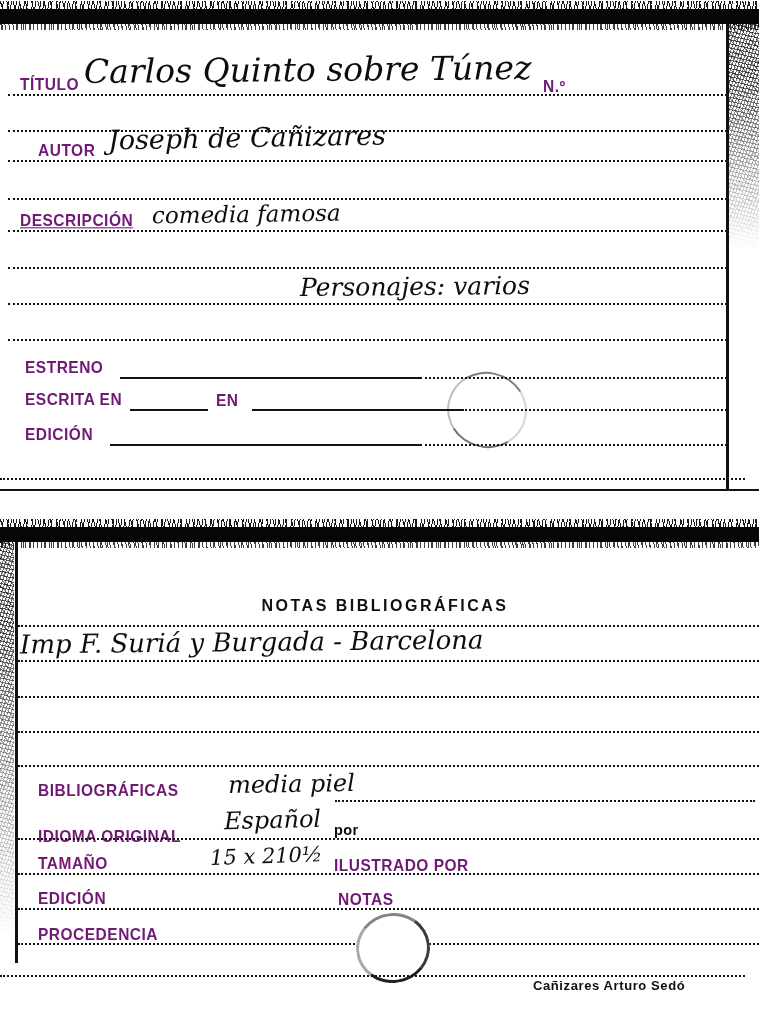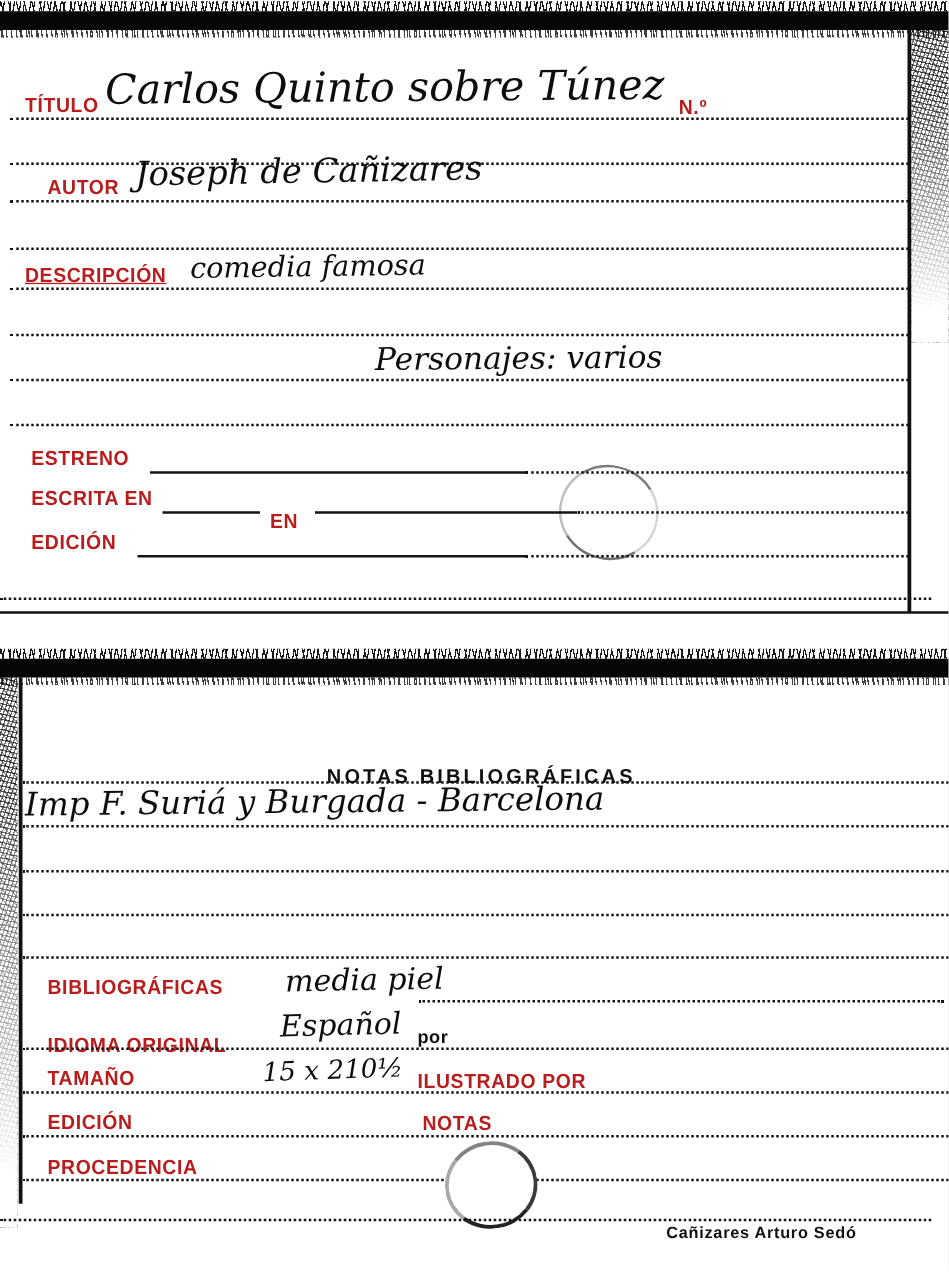--- a/index.html
+++ b/index.html
@@ -1,20 +1,20 @@
 <!DOCTYPE html>
 <html><head>
 <meta charset="utf-8">
 <style>
   html,body{margin:0;padding:0;background:#e8e8e8;}
   #page{position:relative;width:759px;height:1028px;background:#ffffff;overflow:hidden;
         font-family:"Liberation Sans",sans-serif;color:#101010;}
   .abs{position:absolute;}
   
-  .lbl{font-weight:bold;font-size:15.5px;letter-spacing:.5px;color:#b91c1c;white-space:nowrap;
+  .lbl{font-weight:bold;font-size:15.5px;letter-spacing:.5px;color:#701a75;white-space:nowrap;
        transform:scaleY(1.05);}
   .lbl-sm{font-weight:bold;font-size:14.5px;letter-spacing:.4px;color:#0c0c0c;white-space:nowrap;}
   
   .hand{font-family:"DejaVu Serif",serif;font-style:italic;color:#0d0d0d;white-space:nowrap;}
   
   .dot{height:0;border-bottom:2px dotted #141414;}
   .sol{height:0;border-bottom:2px solid #141414;}
   
   .torn{background:#060606;}
   .torn::before{content:"";position:absolute;left:0;right:0;top:-8px;height:8px;opacity:.9;background:
@@ -69,37 +69,37 @@
   <div class="abs dot" style="left:8px;top:303px;width:719px;"></div>
 
   <div class="abs dot" style="left:8px;top:339px;width:719px;"></div>
 
   <div class="abs lbl" style="left:25px;top:359px;">ESTRENO</div>
   <div class="abs sol" style="left:120px;top:377px;width:300px;"></div>
   <div class="abs dot" style="left:420px;top:377px;width:307px;"></div>
 
   <div class="abs lbl" style="left:25px;top:391px;">ESCRITA EN</div>
   <div class="abs sol" style="left:130px;top:409px;width:78px;"></div>
-  <div class="abs lbl" style="left:216px;top:392px;margin-top:17px;">EN</div>
+  <div class="abs lbl" style="left:216px;top:392px;">EN</div>
   <div class="abs sol" style="left:252px;top:409px;width:210px;"></div>
   <div class="abs dot" style="left:462px;top:409px;width:265px;"></div>
   <div class="abs stamp stamp1" style="left:447px;top:372px;width:76px;height:72px;"></div>
 
   <div class="abs lbl" style="left:25px;top:426px;">EDICIÓN</div>
   <div class="abs sol" style="left:110px;top:444px;width:310px;"></div>
   <div class="abs dot" style="left:420px;top:444px;width:307px;"></div>
 
   <div class="abs dot" style="left:0;top:478px;width:745px;left:0px;"></div>
   <div class="abs" style="left:0px;top:489px;width:759px;height:2px;background:#141414;"></div>
 
   <div class="abs torn" style="left:0px;top:527px;width:759px;height:15px;"></div>
   <div class="abs speckle fadeout" style="left:0px;top:542px;width:14px;height:440px;"></div>
   <div class="abs" style="left:15px;top:542px;width:3px;height:421px;background:#111;"></div>
 
-  <div class="abs" style="left:160px;top:597px;width:450px;text-align:center;font-weight:bold;font-size:16px;letter-spacing:2.5px;margin-top:16px;">NOTAS BIBLIOGRÁFICAS</div>
+  <div class="abs" style="left:160px;top:597px;width:450px;text-align:center;font-weight:bold;font-size:16px;letter-spacing:2.5px;">NOTAS BIBLIOGRÁFICAS</div>
   <div class="abs dot" style="left:18px;top:625px;width:741px;"></div>
 
   <div class="abs hand" style="left:20px;top:627px;font-size:26px;transform:rotate(-.6deg);">Imp F. Suriá y Burgada - Barcelona</div>
   <div class="abs dot" style="left:18px;top:660px;width:741px;"></div>
 
   <div class="abs dot" style="left:18px;top:696px;width:741px;"></div>
   <div class="abs dot" style="left:18px;top:731px;width:741px;"></div>
   <div class="abs dot" style="left:18px;top:765px;width:741px;"></div>
 
   <div class="abs lbl" style="left:38px;top:782px;">BIBLIOGRÁFICAS</div>

